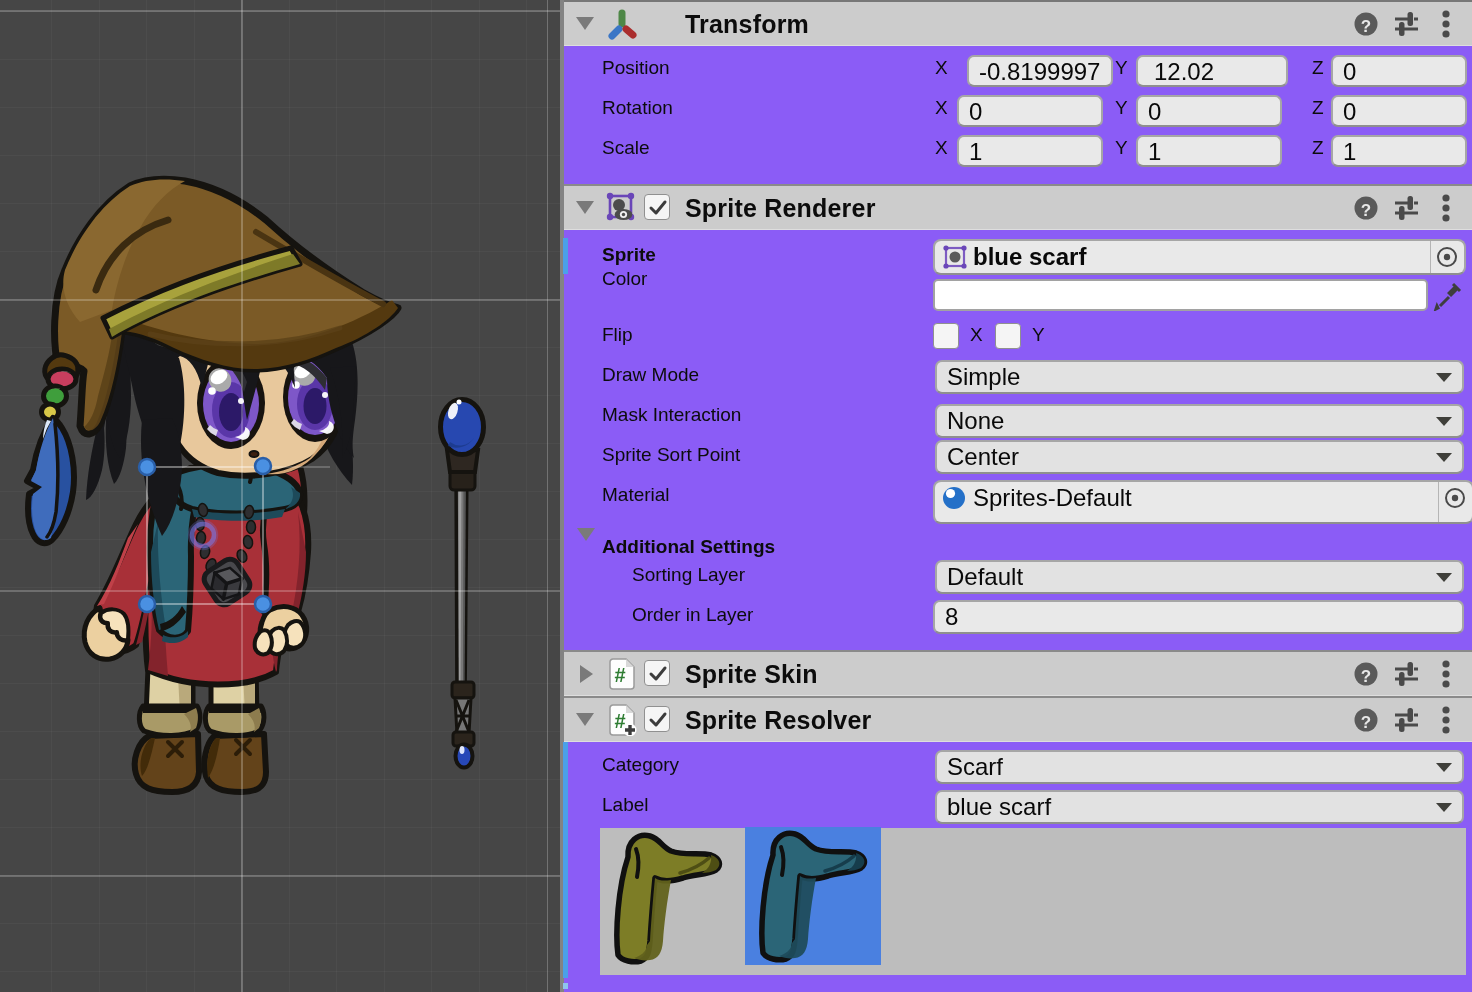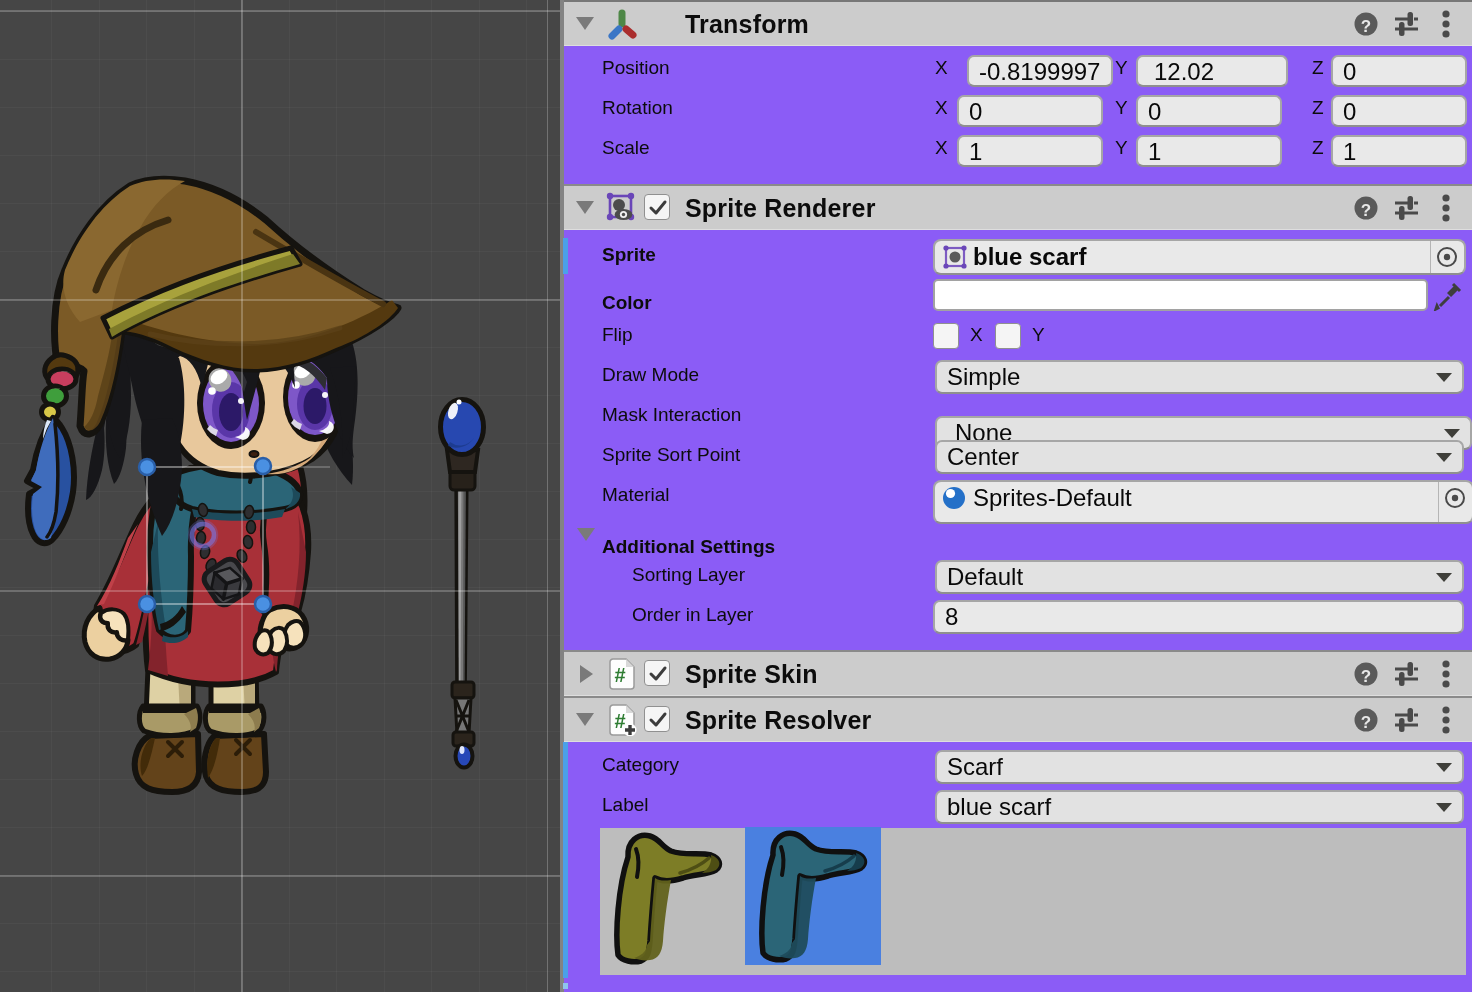--- a/index.html
+++ b/index.html
@@ -363,30 +363,30 @@
           <circle cx="12" cy="12" r="9" fill="none" stroke="#4a4a4a" stroke-width="2"></circle>
           <circle cx="12" cy="12" r="3.2" fill="#4a4a4a"></circle>
         </svg>
       </div>
       <div style="position:absolute;left:369px;top:279px;width:491px;height:28px;background:#fff;border:2px solid #a2a2a2;border-radius:5px;"></div>
       <svg width="30" height="30" viewBox="0 0 30 30" style="position:absolute;left:868px;top:281px;">
         <path d="M8 25 l9-9 M6 27 l-2 1 1-3 z" stroke="#3e3e3e" stroke-width="3" fill="none"></path>
         <path d="M15 12 l4 4 6-6 a2.5 2.5 0 0 0 -4-4 z" fill="#3e3e3e"></path>
         <path d="M21 3 l7 7" stroke="#3e3e3e" stroke-width="3"></path>
       </svg>
-      <div class="rowlabel" style="top:292px;font-weight:bold;">Color</div>
+      <div class="rowlabel" style="top:268px;">Color</div>
       <div class="rowlabel" style="top:324px;">Flip</div>
       <div class="cb" style="left:369px;top:323px;"></div>
       <div class="rowlabel" style="left:406px;top:324px;">X</div>
       <div class="cb" style="left:431px;top:323px;"></div>
       <div class="rowlabel" style="left:468px;top:324px;">Y</div>
       <div class="rowlabel" style="top:364px;">Draw Mode</div>
       <div class="drop" style="left:371px;top:360px;width:515px;height:28px;padding:1px 0 1px 10px;">Simple<div class="arr"></div></div>
       <div class="rowlabel" style="top:404px;">Mask Interaction</div>
-      <div class="drop" style="left:371px;top:416px;width:515px;height:28px;padding:1px 0 1px 18px;">None<div class="arr"></div></div>
+      <div class="drop" style="left:371px;top:404px;width:515px;height:28px;padding:1px 0 1px 10px;">None<div class="arr"></div></div>
       <div class="rowlabel" style="top:444px;">Sprite Sort Point</div>
       <div class="drop" style="left:371px;top:440px;width:515px;height:28px;padding:1px 0 1px 10px;">Center<div class="arr"></div></div>
       <div class="rowlabel" style="top:484px;">Material</div>
       <div class="field" style="left:369px;top:480px;width:529px;height:32px;padding:4px;border-radius:8px;">
         <svg width="26" height="26" viewBox="0 0 26 26" style="position:absolute;left:6px;top:3px;">
           <circle cx="13" cy="13" r="11" fill="#2470c8"></circle>
           <circle cx="9.5" cy="8.5" r="4.6" fill="#ffffff"></circle>
         </svg>
         <span style="position:absolute;left:38px;top:2px;">Sprites-Default</span>
         <div style="position:absolute;right:33px;top:0;bottom:0;width:0;border-right:1.5px solid #b5b5b5;"></div>

